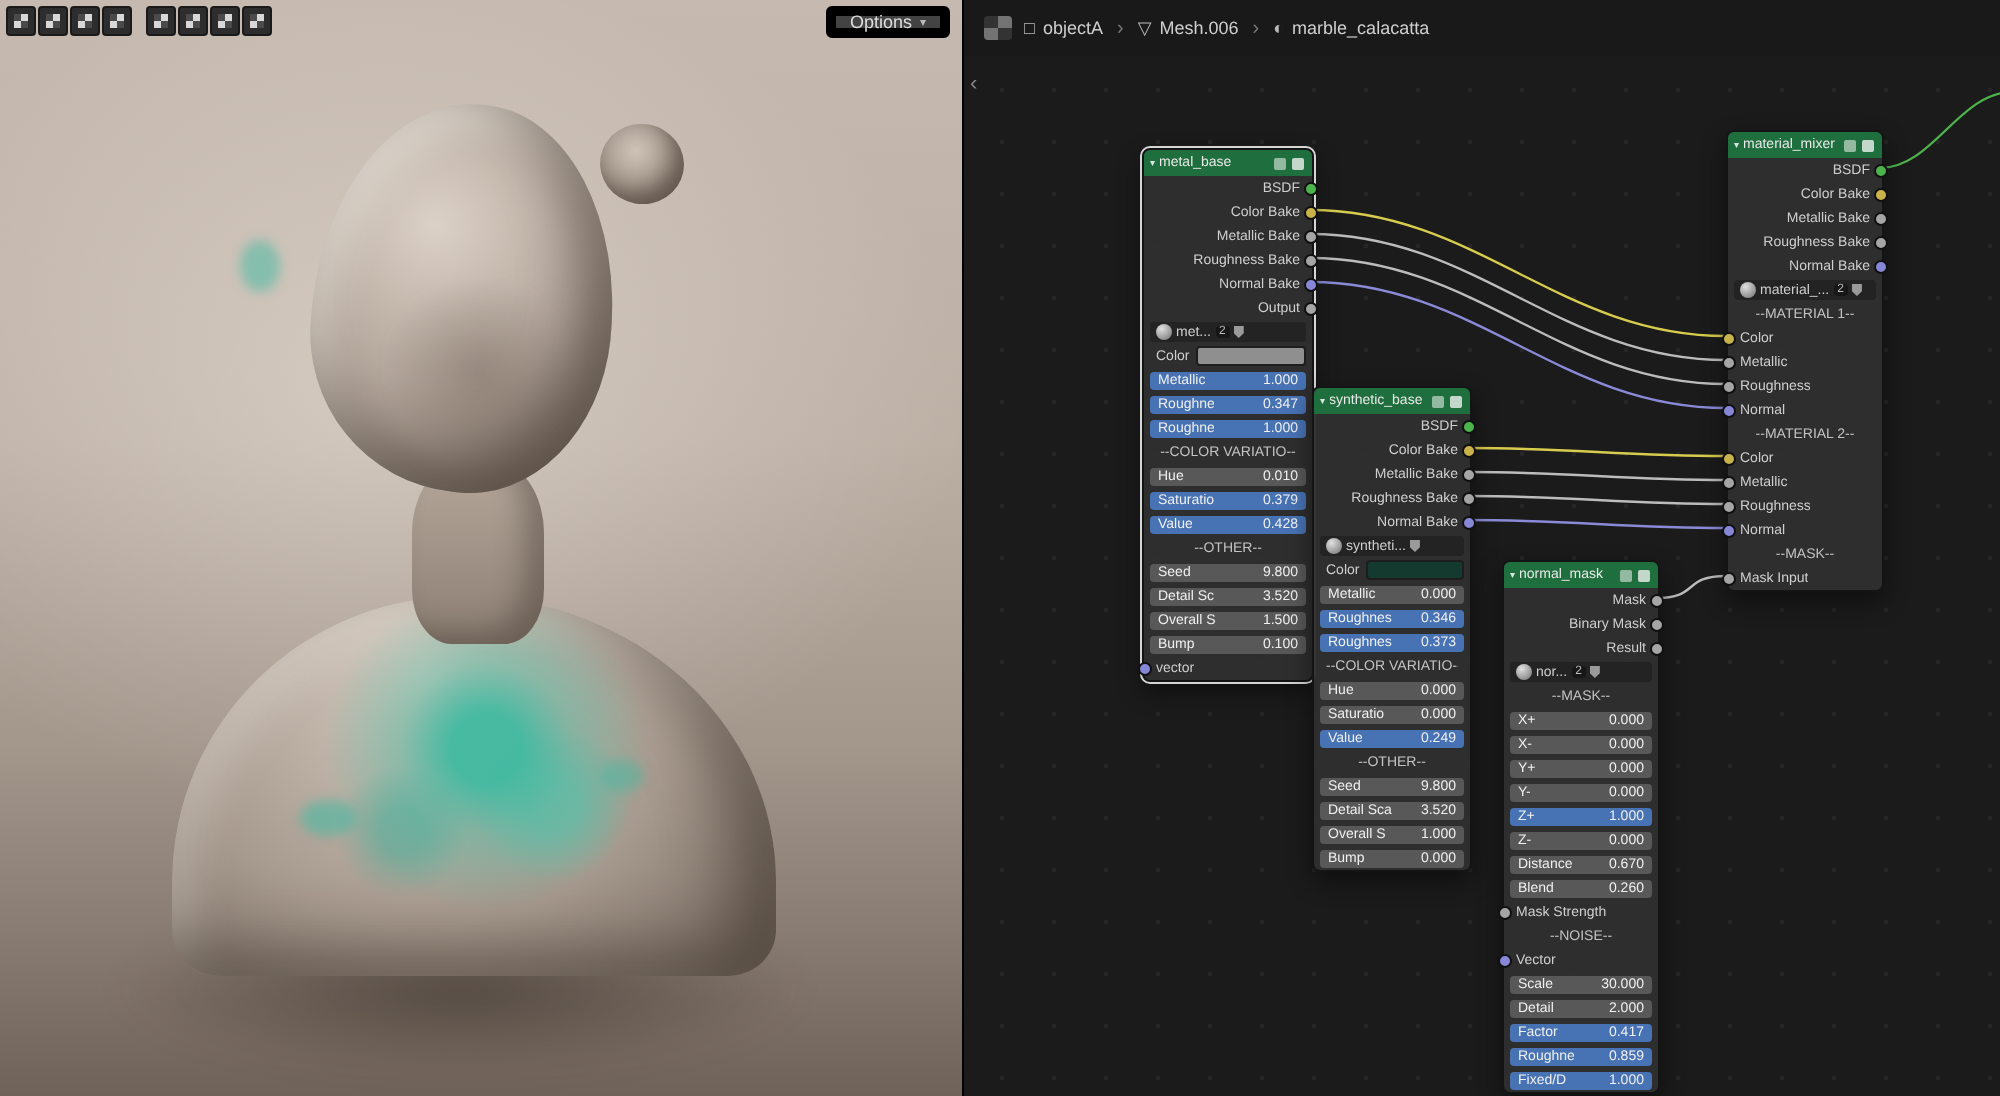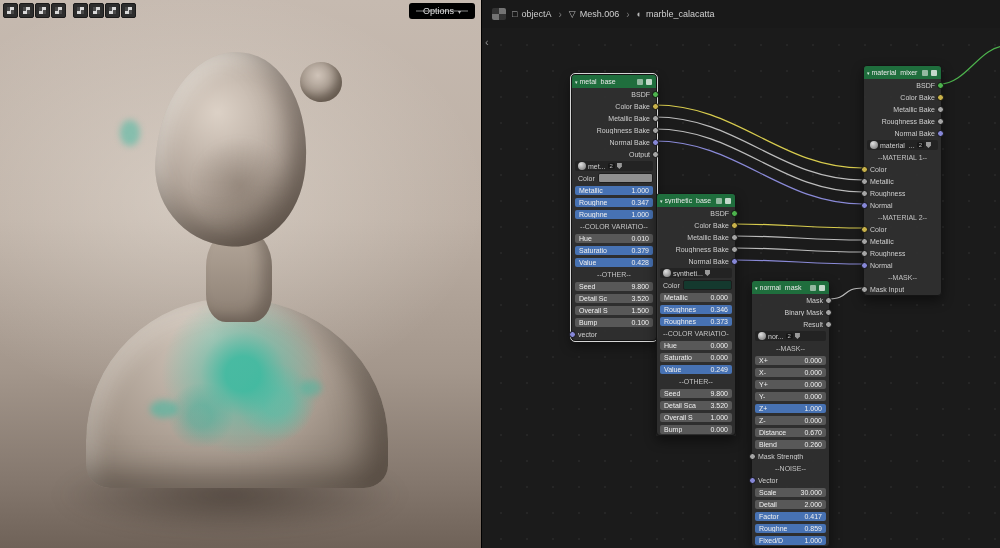--- a/index.html
+++ b/index.html
@@ -39,21 +39,21 @@
   .curl{position:absolute;left:300px;top:62px;width:42px;height:40px;border-radius:50%;
     background:radial-gradient(circle at 40% 35%, #cfc3b8, #8f8276 75%);box-shadow:inset -6px -5px 10px rgba(60,50,40,.5);transform:rotate(10deg);}
   .patch{position:absolute;border-radius:50%;filter:blur(3px);}
 
   .vp-toolbar{position:absolute;top:3px;left:3px;display:flex;gap:7px;z-index:5;}
   .tbgrp{display:flex;gap:1px;}
   .tbbtn{width:13px;height:13px;background:#2d2d2d;border:1px solid #1a1a1a;border-radius:2px;
     display:flex;align-items:center;justify-content:center;}
   .chk{width:7px;height:7px;background:conic-gradient(#d8d8d8 25%, #4a4a4a 0 50%, #d8d8d8 0 75%, #4a4a4a 0);}
 
-  .options{position:absolute;top:3px;right:6px;height:16px;background:#434343;border:7px solid #000000;border-radius:3px;
+  .options{position:absolute;top:3px;right:6px;height:16px;background:#434343;border:5px solid #000000;border-radius:3px;
     color:#ddd;font-size:9px;display:flex;align-items:center;gap:4px;padding:0 7px;z-index:5;font-family:inherit;}
   .options .chev{font-size:6px;color:#bbb;}
 
   
   .editor{position:absolute;left:481px;top:0;width:519px;height:548px;background:#1b1b1b;border-left:1px solid #000;overflow:hidden;}
   .canvas{position:absolute;inset:0;
     background-image:radial-gradient(circle,#262626 1px,transparent 1.3px);
     background-size:26px 26px;background-position:6px 6px;}
   .ed-header{position:absolute;top:0;left:0;right:0;height:28px;background:#191919;z-index:6;
     display:flex;align-items:center;padding:0 10px;gap:6px;}

